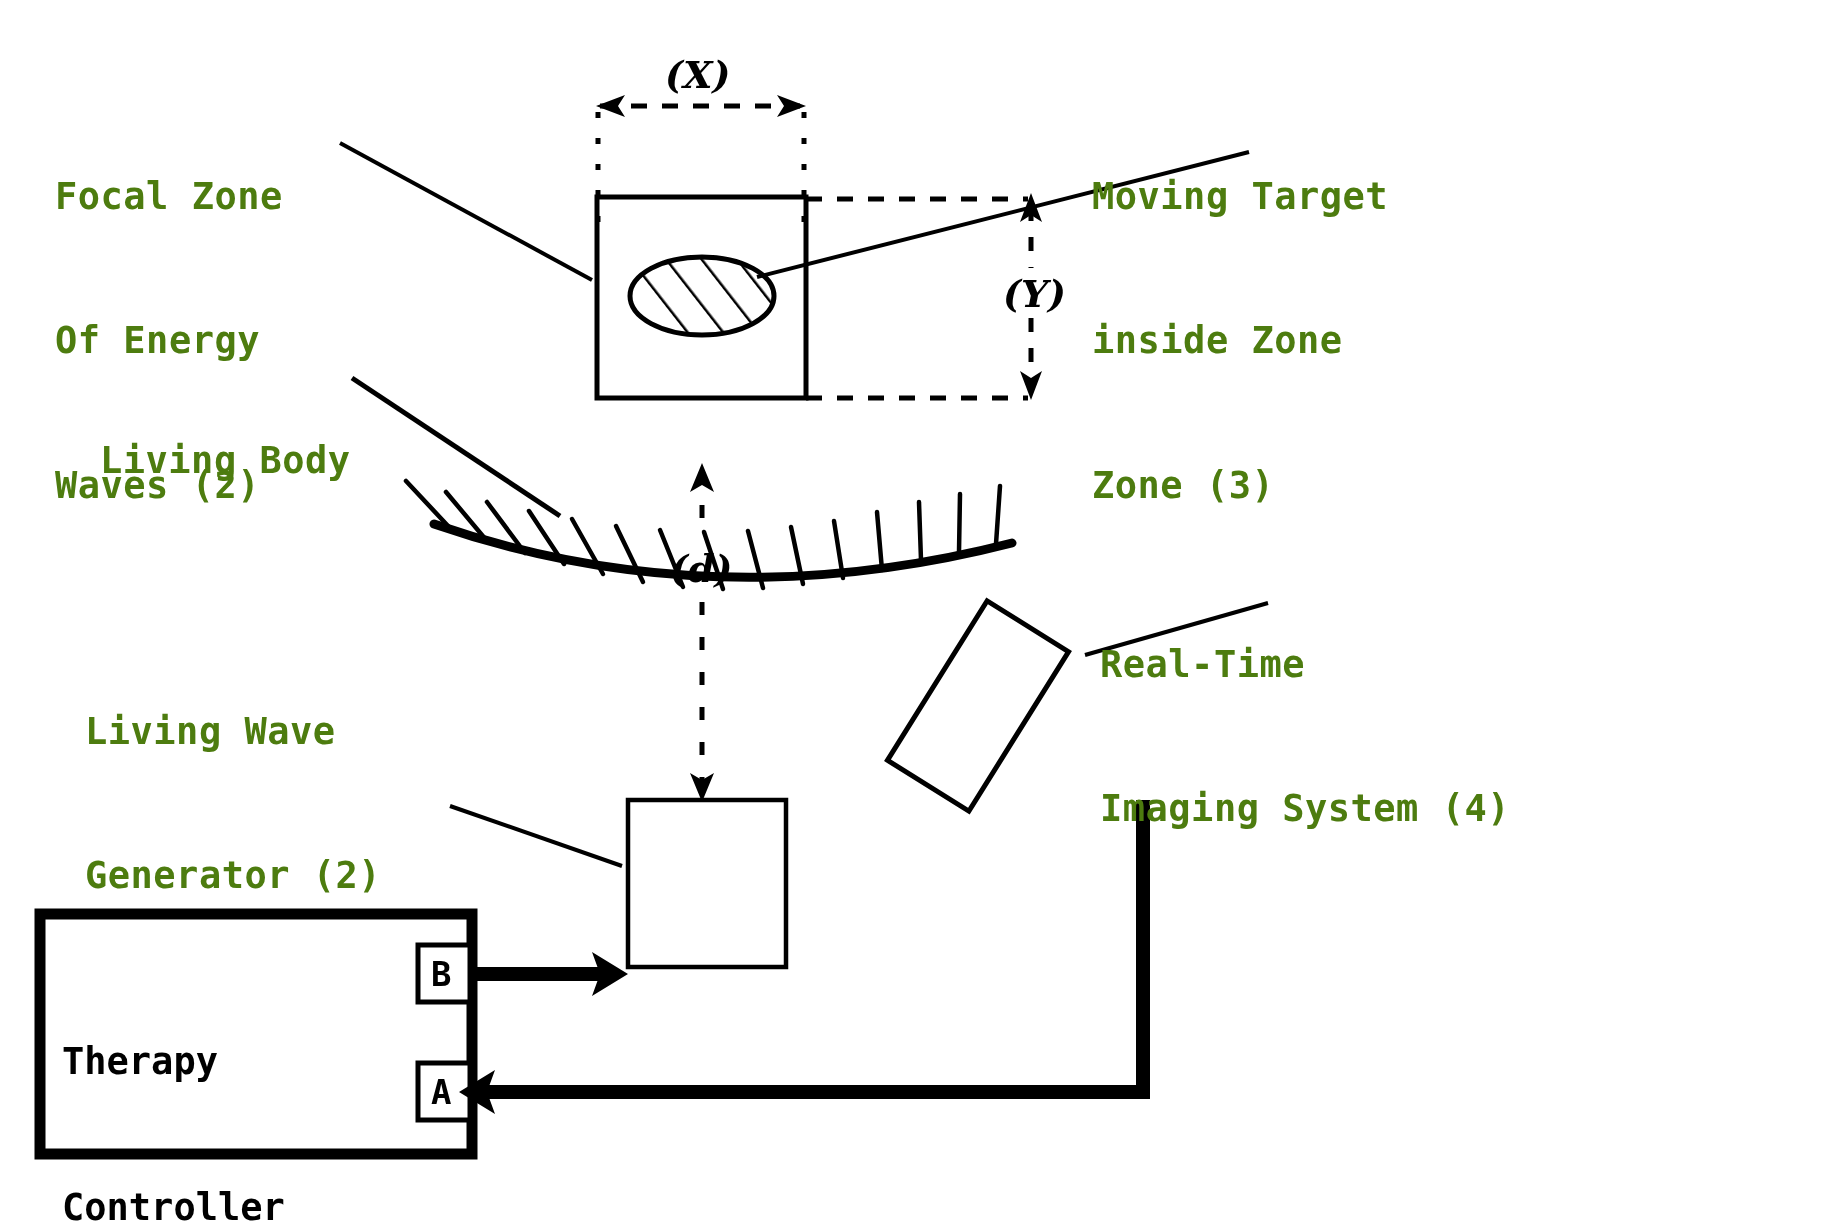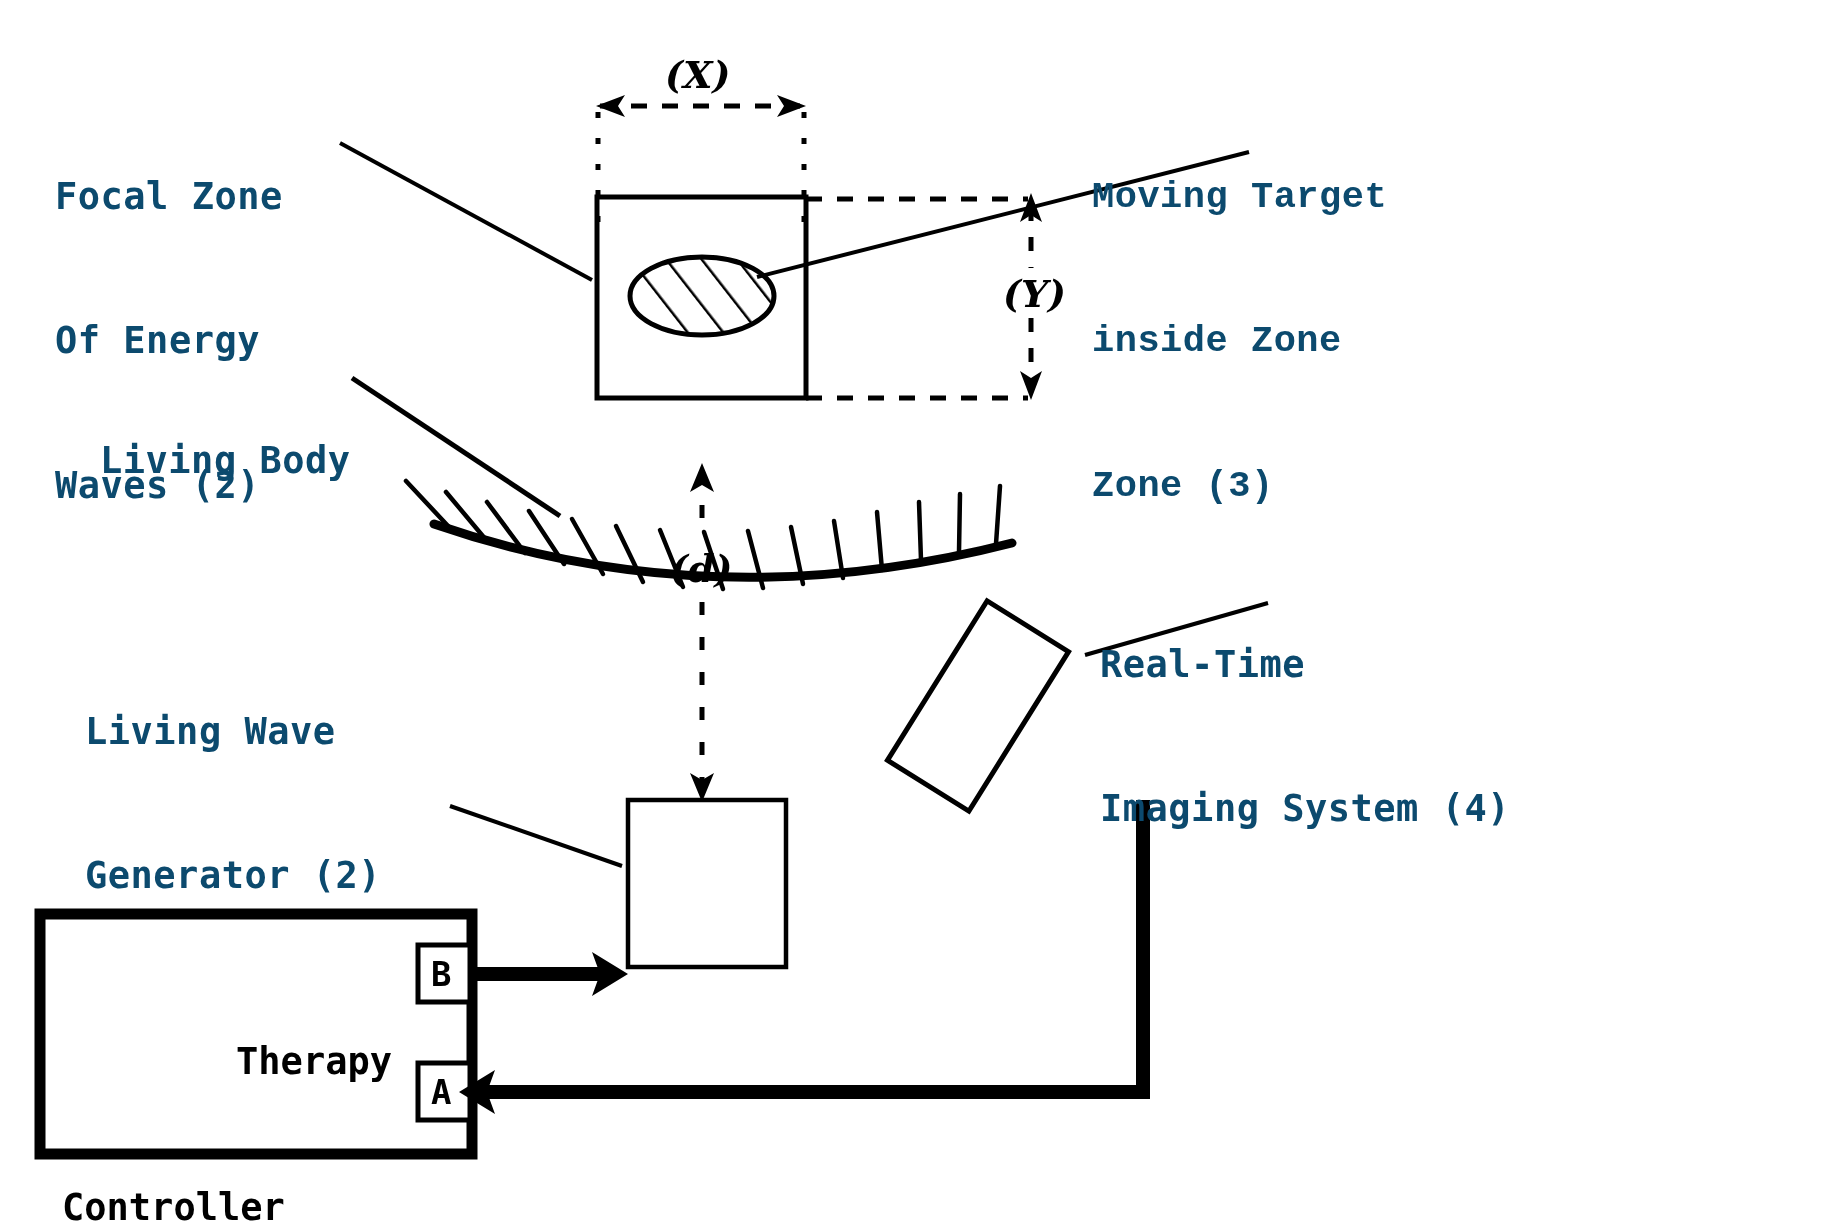--- a/index.html
+++ b/index.html
@@ -23,21 +23,21 @@
     top: 0;
     left: 0;
     width: 1824px;
     height: 1225px;
     display: block;
   }
   .label {
     position: absolute;
     font-family: "DejaVu Sans Mono", monospace;
     font-weight: 700;
-    color: #0c4a6e;
+    color: #4d7c0f;
     white-space: pre;
     line-height: 1.30;
     letter-spacing: 0.5px;
     font-size: 37px;
   }
   .dim-label {
     position: absolute;
     font-family: "DejaVu Serif", serif;
     font-style: italic;
     font-weight: 700;
@@ -178,42 +178,42 @@
     </g>
 
   </svg>
 
   <div class="label" style="left:55px; top:77px;">
     <div>Focal Zone</div>
     <div>Of Energy</div>
     <div>Waves (2)</div>
   </div>
 
-  <div class="label" style="left:1092px; top:77px;font-family:Liberation Mono, monospace;">
+  <div class="label" style="left:1092px; top:77px;">
     <div>Moving Target</div>
     <div>inside Zone</div>
     <div>Zone (3)</div>
   </div>
 
   <div class="label" style="left:100px; top:341px;">
     <div>Living Body</div>
   </div>
 
   <div class="label" style="left:85px; top:612px;">
     <div>Living Wave</div>
     <div>Generator (2)</div>
   </div>
 
   <div class="label" style="left:1100px; top:545px;">
     <div>Real-Time</div>
     <div>Imaging System (4)</div>
   </div>
 
   <div class="ctrl-text" style="left:62px; top:940px; width:330px;">
-    <div style="text-align:right;">Therapy</div>
+    <div style="text-align:left;">Therapy</div>
     <div style="text-align:left;">Controller</div>
     
   </div>
 
   <div class="term-letter" style="left:431px; top:957px;">B</div>
   <div class="term-letter" style="left:431px; top:1075px;">A</div>
 
   <div class="dim-label" style="left:665px; top:52px;">(X)</div>
   <div class="dim-label" style="left:1000px; top:271px; background:#ffffff; padding:0 3px;">(Y)</div>
   <div class="dim-label" style="left:670px; top:546px;">(d)</div>

